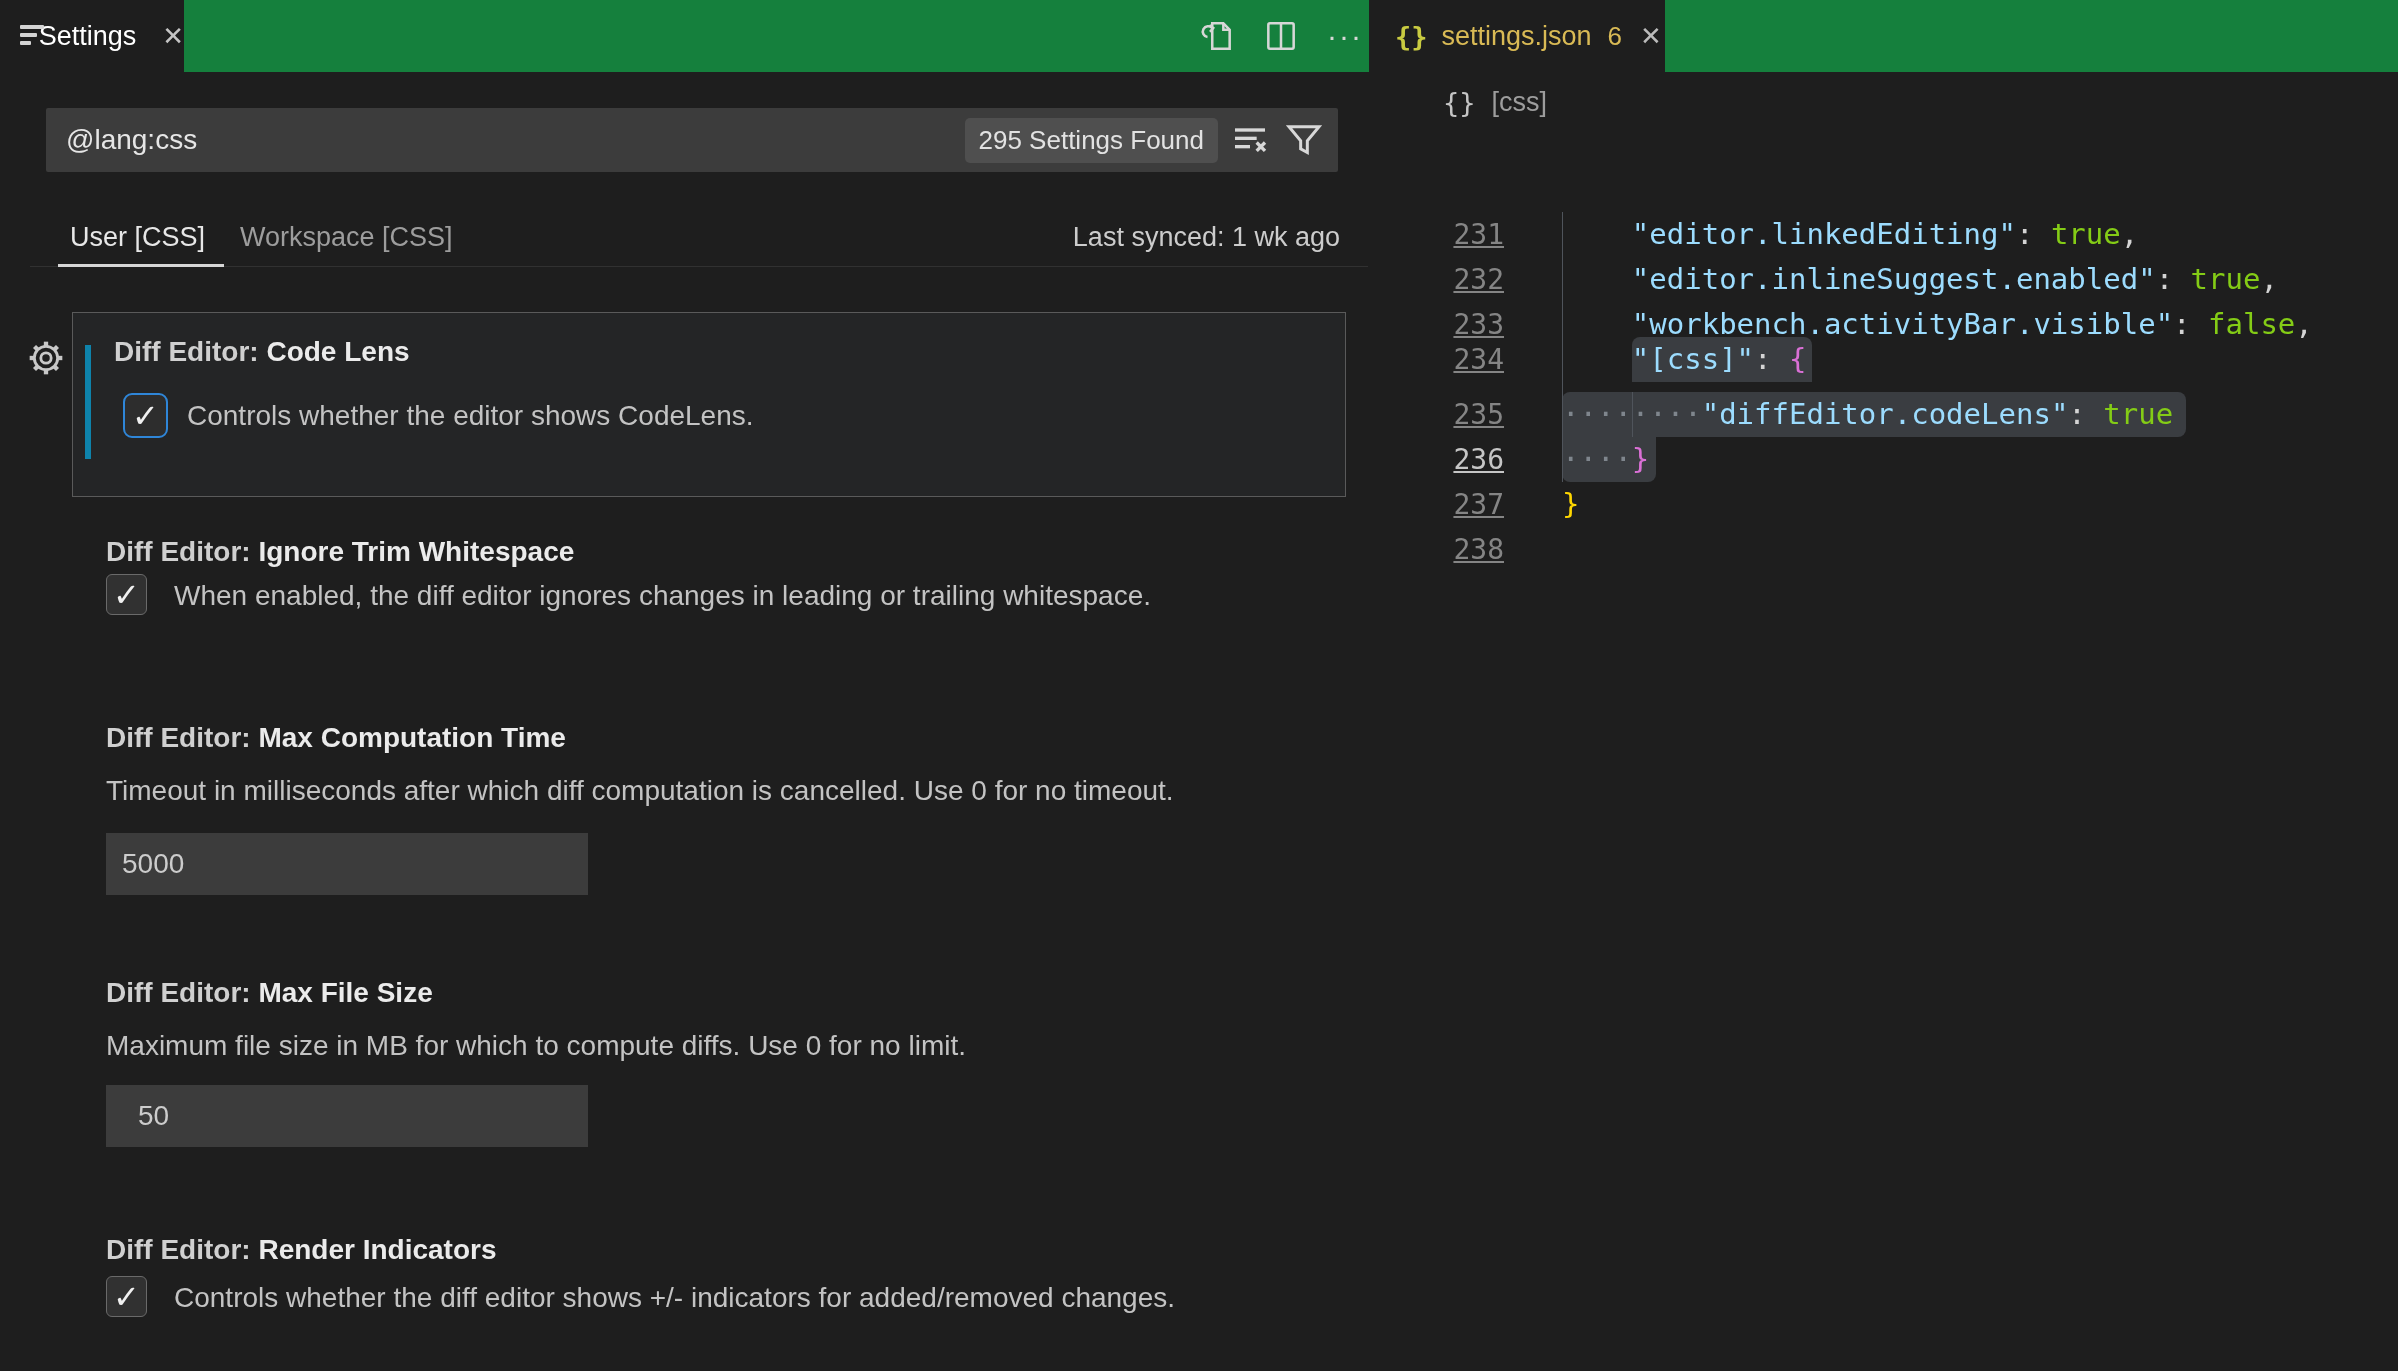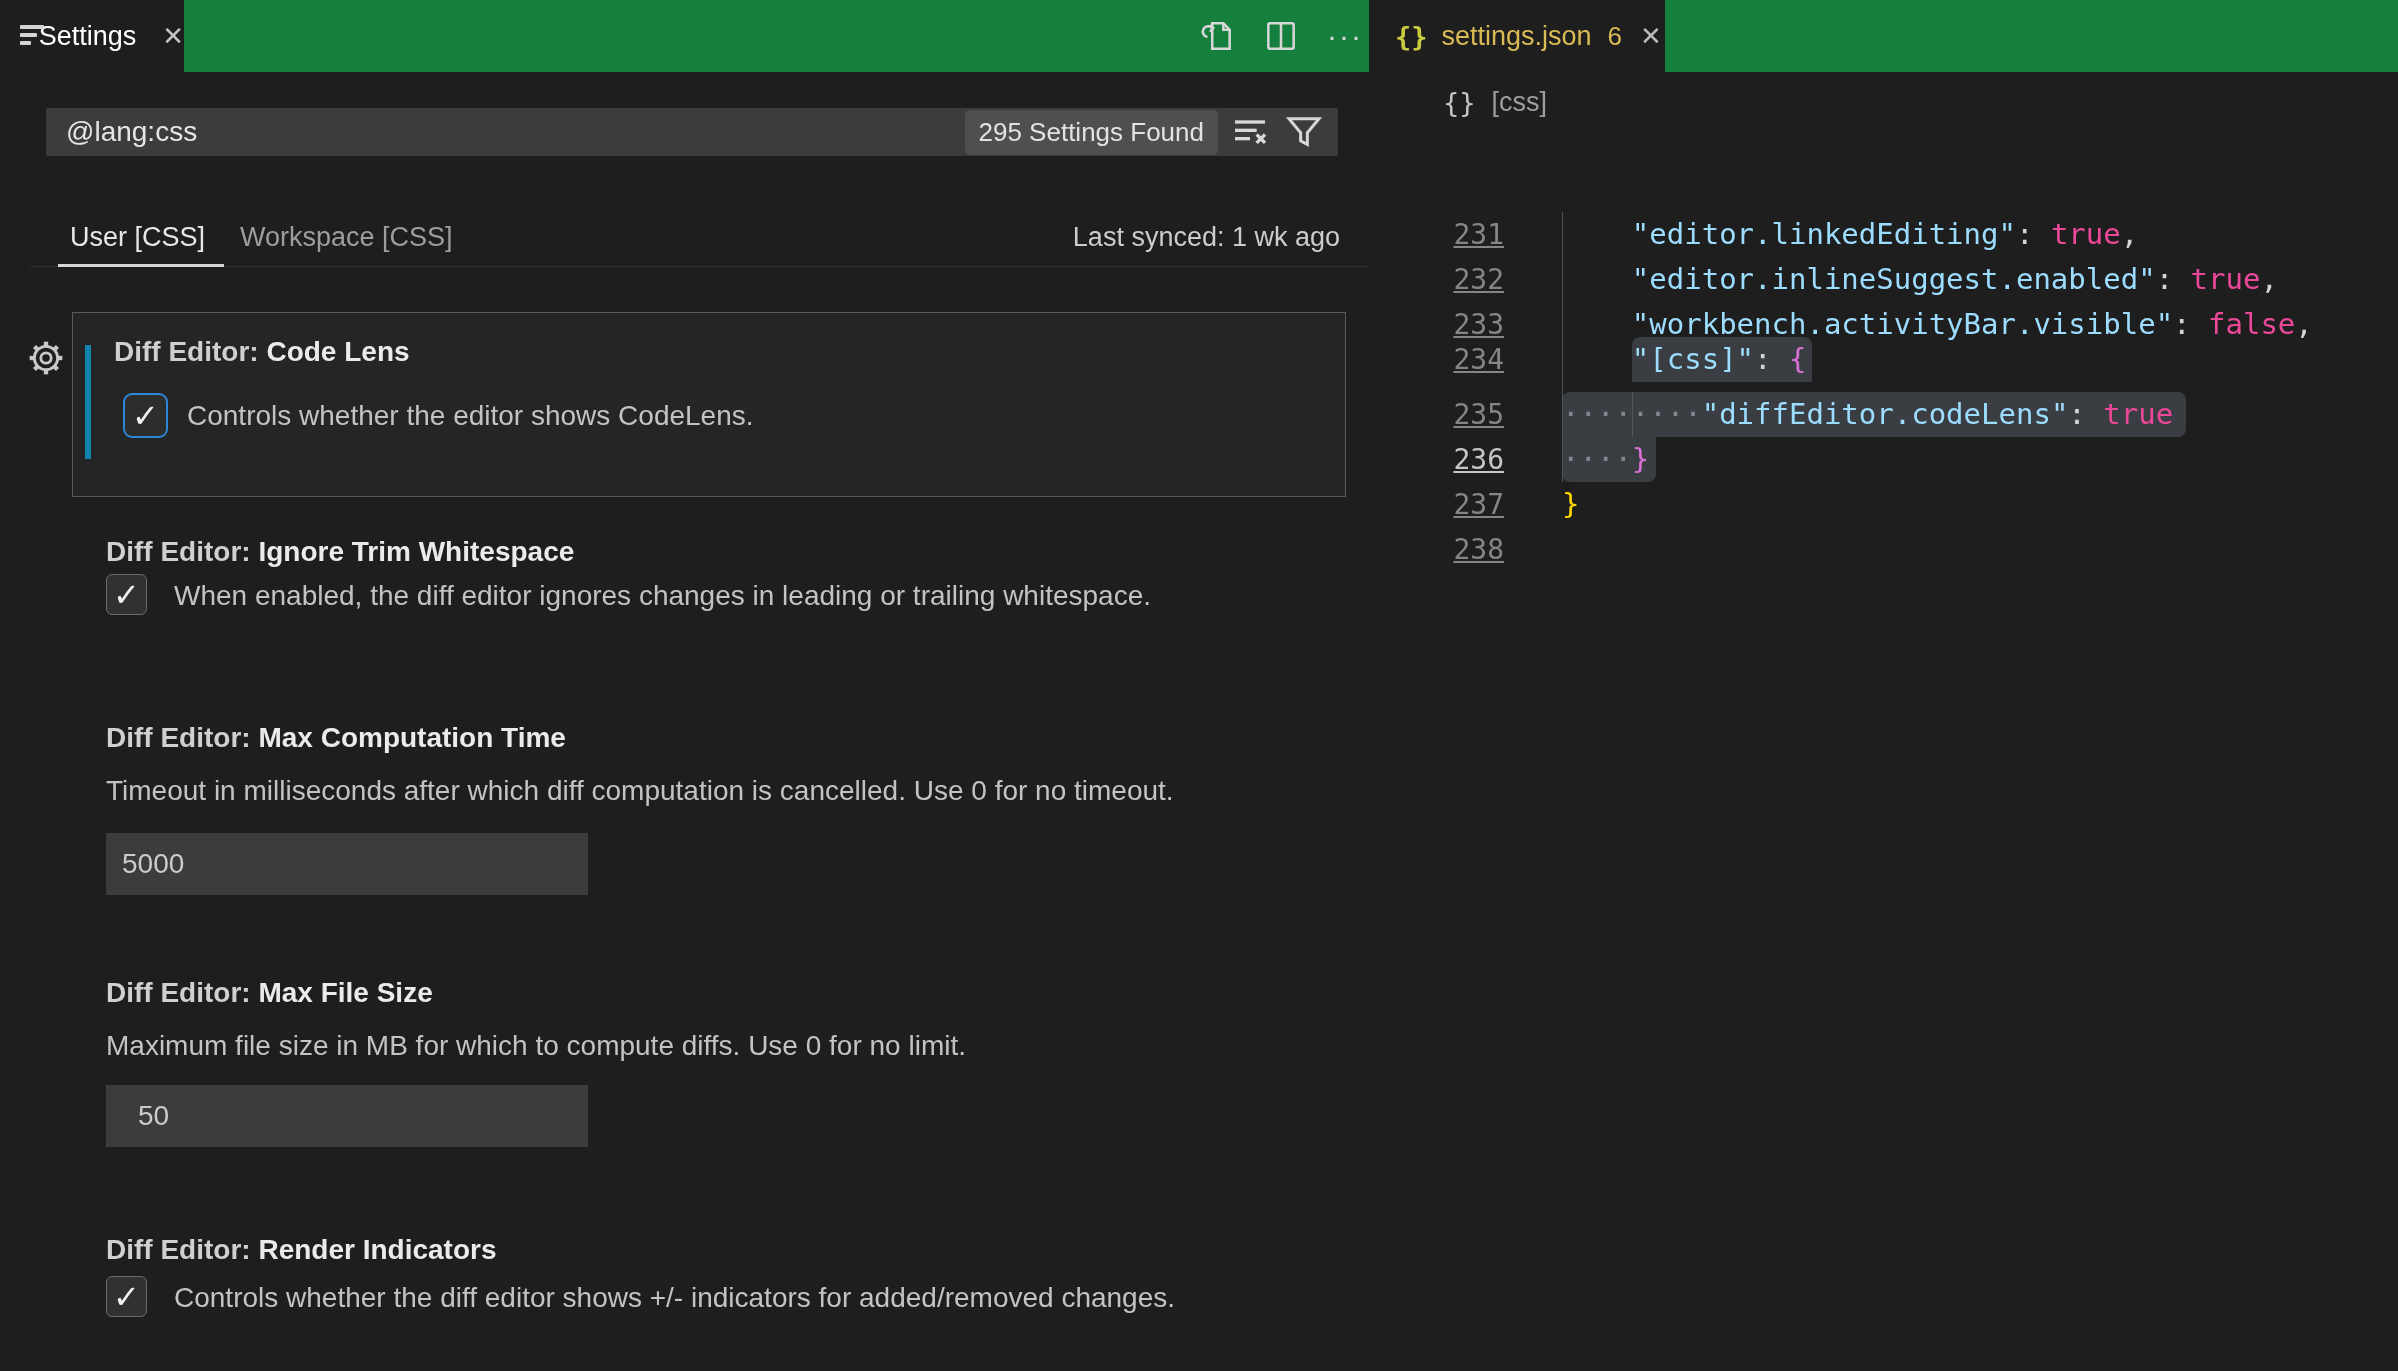--- a/index.html
+++ b/index.html
@@ -20,21 +20,21 @@
       display:flex;align-items:center;gap:24px;justify-content:flex-end;}
   .act-icon{width:40px;height:40px;display:flex;align-items:center;justify-content:center;cursor:pointer;}
   .dots{font-size:30px;color:#d7d7d7;letter-spacing:2px;}
   .tab-json{left:1369px;width:296px;padding-left:26px;box-sizing:border-box;}
   .json-braces{font-size:27px;font-weight:bold;color:#c9cb41;font-family:"DejaVu Sans Mono",monospace;}
   .json-name{font-size:27px;color:#d9ba55;margin-left:14px;}
   .json-badge{font-size:26px;color:#d9ba55;margin-left:16px;}
   .tab-json .tab-close{margin-left:18px;color:#bbbbbb;}
   
   .left-panel{position:absolute;left:0;top:72px;width:1400px;height:1299px;background:#1e1e1e;}
-  .searchbar{position:absolute;left:46px;top:36px;width:1292px;height:48px;background:#3c3c3c;
+  .searchbar{position:absolute;left:46px;top:36px;width:1292px;height:64px;background:#3c3c3c;
       display:flex;align-items:center;box-sizing:border-box;padding:0 12px 0 18px;border-radius:2px;}
   .search-text{flex:1;font-size:28px;color:#e6e6e6;background:transparent;border:none;outline:none;
       font-family:"Liberation Sans",sans-serif;}
   .count-badge{background:#4f4f4f;border-radius:5px;padding:7px 14px;font-size:26px;color:#e2e2e2;white-space:nowrap;}
   .sb-icon{width:44px;height:44px;display:flex;align-items:center;justify-content:center;margin-left:10px;cursor:pointer;}
   .scope-row{position:absolute;left:0;top:118px;width:1400px;height:82px;}
   .scope-tab{position:absolute;top:32px;font-size:27px;}
   .scope-user{left:70px;color:#e7e7e7;}
   .scope-ws{left:240px;color:#9d9d9d;}
   .scope-underline{position:absolute;left:58px;top:74px;width:166px;height:3px;background:#d6d6d6;}
@@ -60,21 +60,21 @@
   .bc-braces{font-family:"DejaVu Sans Mono",monospace;font-size:27px;color:#c5c5c5;margin-left:75px;cursor:pointer;}
   .bc-item{font-size:27px;color:#9d9d9d;margin-left:16px;cursor:pointer;}
   .code{position:absolute;left:0;top:132px;right:0;bottom:0;overflow:hidden;
       font-family:"DejaVu Sans Mono",monospace;font-size:29px;}
   .cl{position:absolute;left:0;width:1030px;height:45px;line-height:45px;white-space:pre;}
   .lnum{position:absolute;left:0;width:136px;text-align:right;color:#858585;font-size:28px;text-decoration:underline;}
   .lnum.active{color:#c6c6c6;}
   .ltext{position:absolute;left:194px;z-index:3;}
   .sel{position:absolute;top:0;height:45px;background:#3a3d41;z-index:1;}
   .guide{position:absolute;width:1px;background:#4f545b;z-index:2;}
-  .tk-key{color:#9cdcfe;} .tk-punc{color:#d4d4d4;} .tk-bool{color:#ec4899;}
+  .tk-key{color:#9cdcfe;} .tk-punc{color:#d4d4d4;} .tk-bool{color:#84cc16;}
   .tk-brace1{color:#ffd700;} .tk-brace2{color:#da70d6;} .tk-ws{color:#7f868d;} .tk-plain{color:#d4d4d4;}
   svg{display:block;}
 </style>
 </head>
 <body>
 
 <div class="app">
 
   <div class="tabbar">
     <div class="tab tab-settings">

